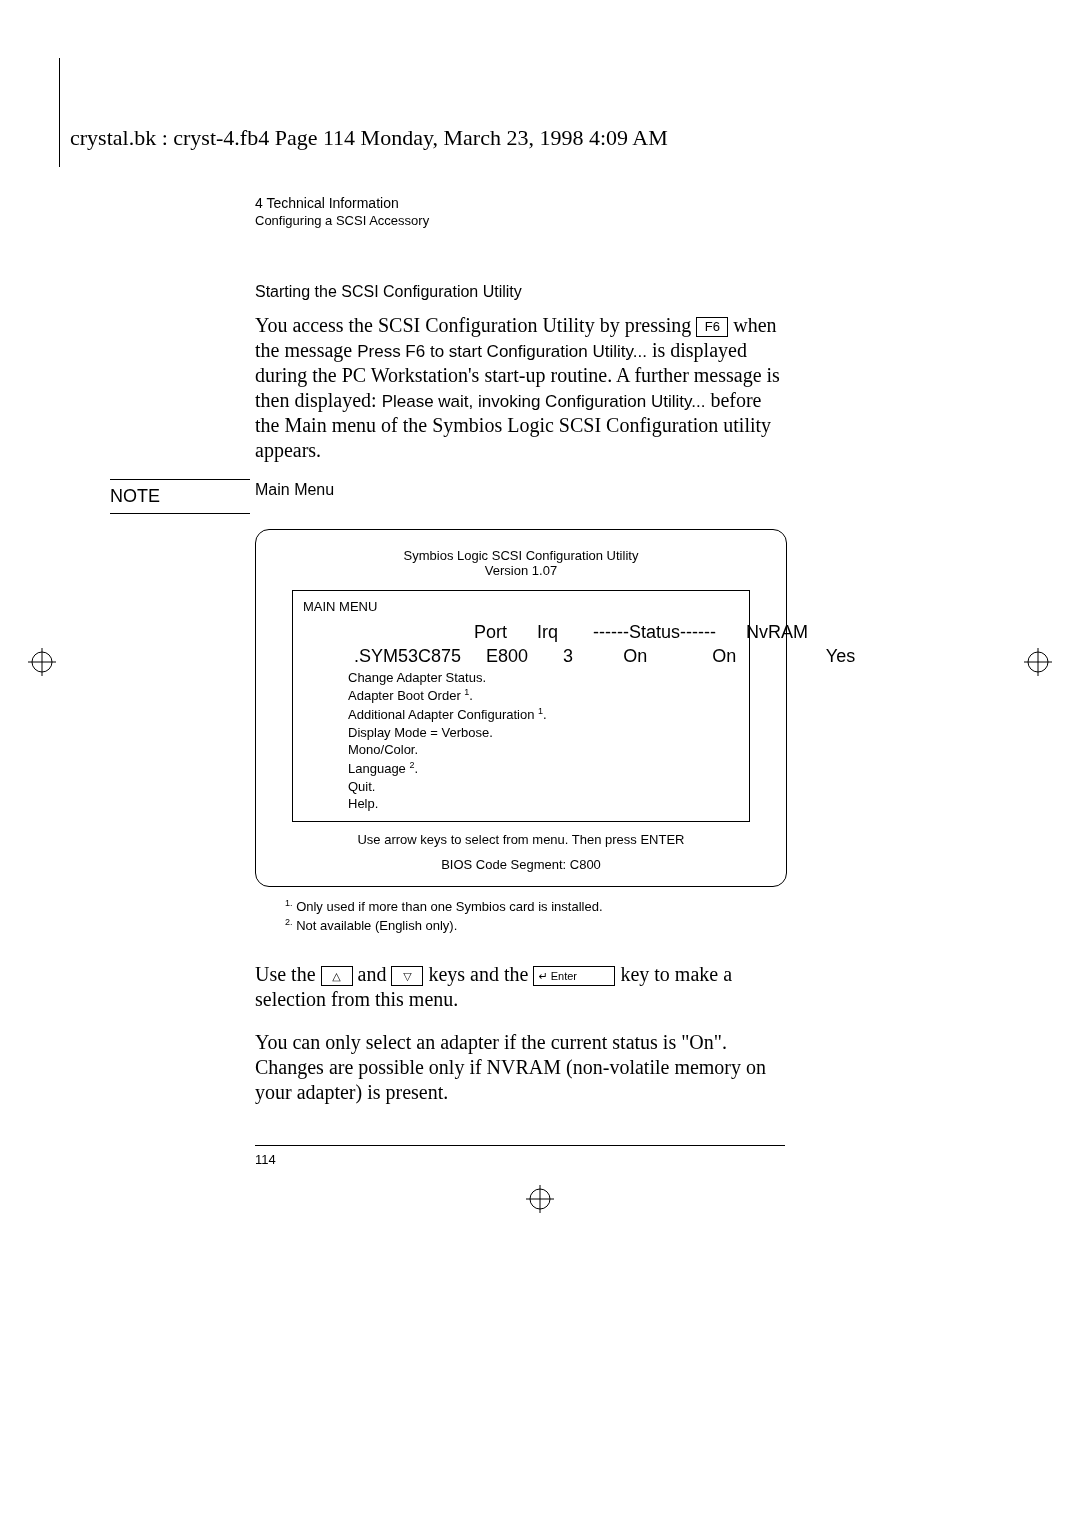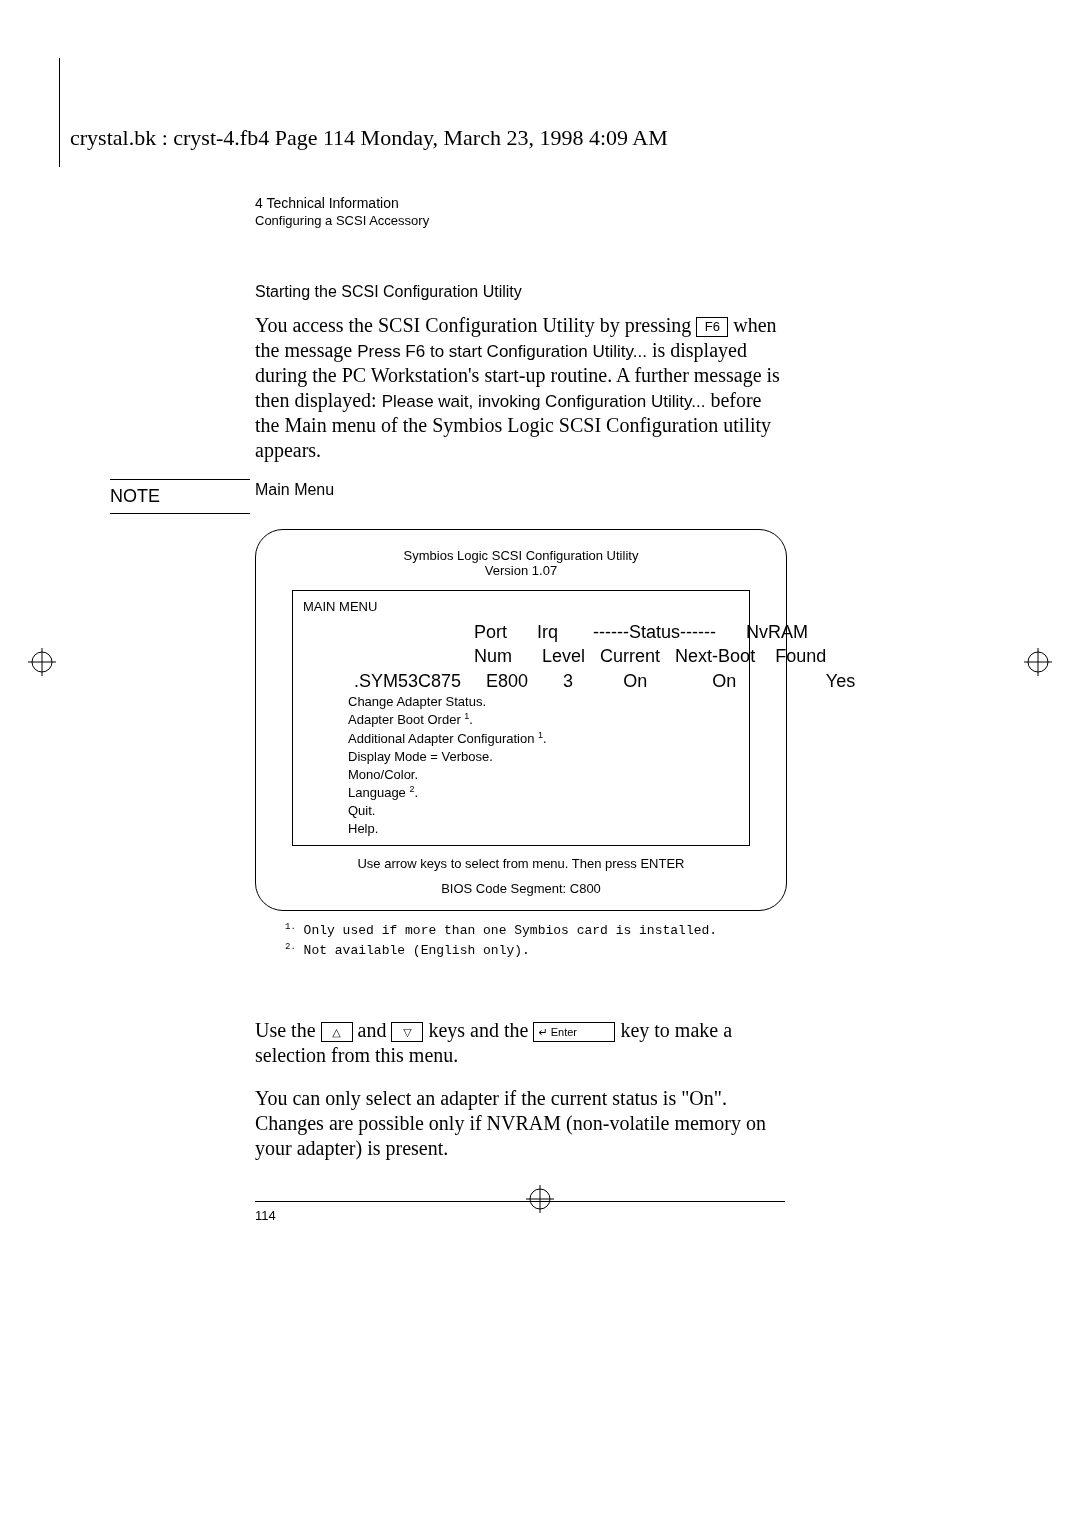--- a/index.html
+++ b/index.html
@@ -86,21 +86,21 @@
     left: 110px;
     width: 140px;
     font-family: Arial, Helvetica, sans-serif;
     font-size: 18px;
     border-top: 1px solid #000;
     border-bottom: 1px solid #000;
     padding: 6px 0;
   }
   .screen-box {
     border: 1.5px solid #000;
-    border-radius: 28px;
+    border-radius: 14px;
     padding: 18px 10px 14px 10px;
     width: 510px;
     margin-top: 30px;
     margin-bottom: 10px;
     font-family: Arial, Helvetica, sans-serif;
     font-size: 13px;
     position: relative;
   }
   .screen-title {
     text-align: center;
@@ -132,24 +132,24 @@
   .sup {
     font-size: 9px;
     vertical-align: super;
   }
   .screen-footer {
     text-align: center;
     font-size: 13px;
     margin-top: 4px;
   }
   .footnotes {
-    font-family: Liberation Mono, monospace;
+    font-family: Liberation Sans, sans-serif;
     font-size: 13px;
     margin-left: 30px;
-    margin-bottom: 58px;
+    margin-bottom: 26px;
     line-height: 1.4;
   }
   .page-rule {
     border: 0;
     border-top: 1.5px solid #000;
     margin: 40px 0 6px 0;
     width: 530px;
   }
   .page-num {
     font-family: Arial, Helvetica, sans-serif;
@@ -214,21 +214,20 @@
 
 
   <div class="screen-box">
     <div class="screen-title">
       <span>Symbios Logic SCSI Configuration Utility</span><br>
       <span>Version 1.07</span>
     </div>
     <div class="inner-box">
       <div class="menu-label">MAIN MENU</div>
       <div class="adapter-row">                          Port      Irq       ------Status------      NvRAM</div>
-      <div class="adapter-row">                          Num      Level   Current   Next-Boot    Found</div>
       <div class="adapter-row">  .SYM53C875     E800       3          On             On                  Yes</div>
       <div class="menu-items">
         <div>Change Adapter Status.</div>
         <div>
           <span>Adapter Boot Order </span><span class="sup">1</span><span>.</span>
         </div>
         <div>
           <span>Additional Adapter Configuration                  </span><span class="sup">1</span><span>.</span>
         </div>
         <div>Display Mode = Verbose.</div>

